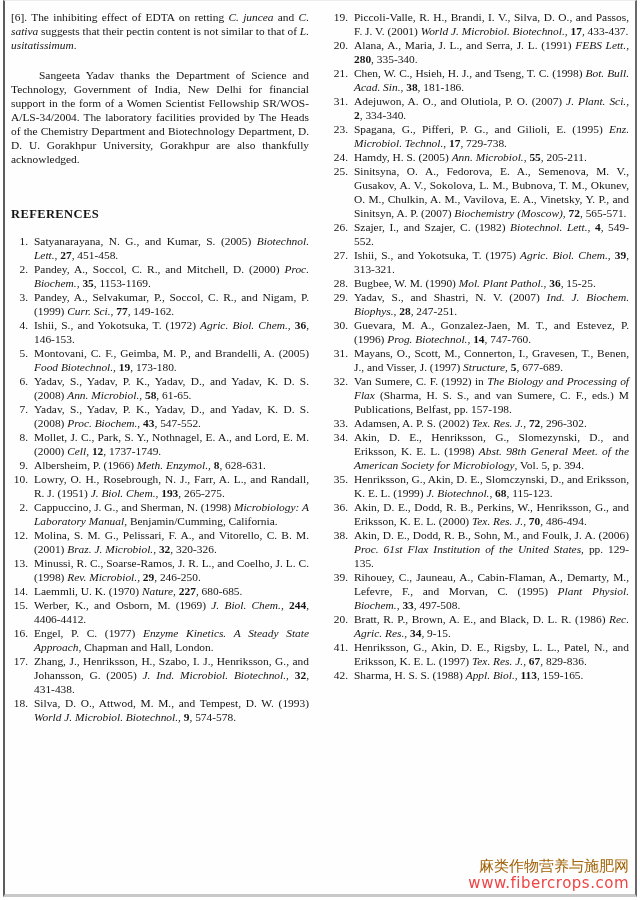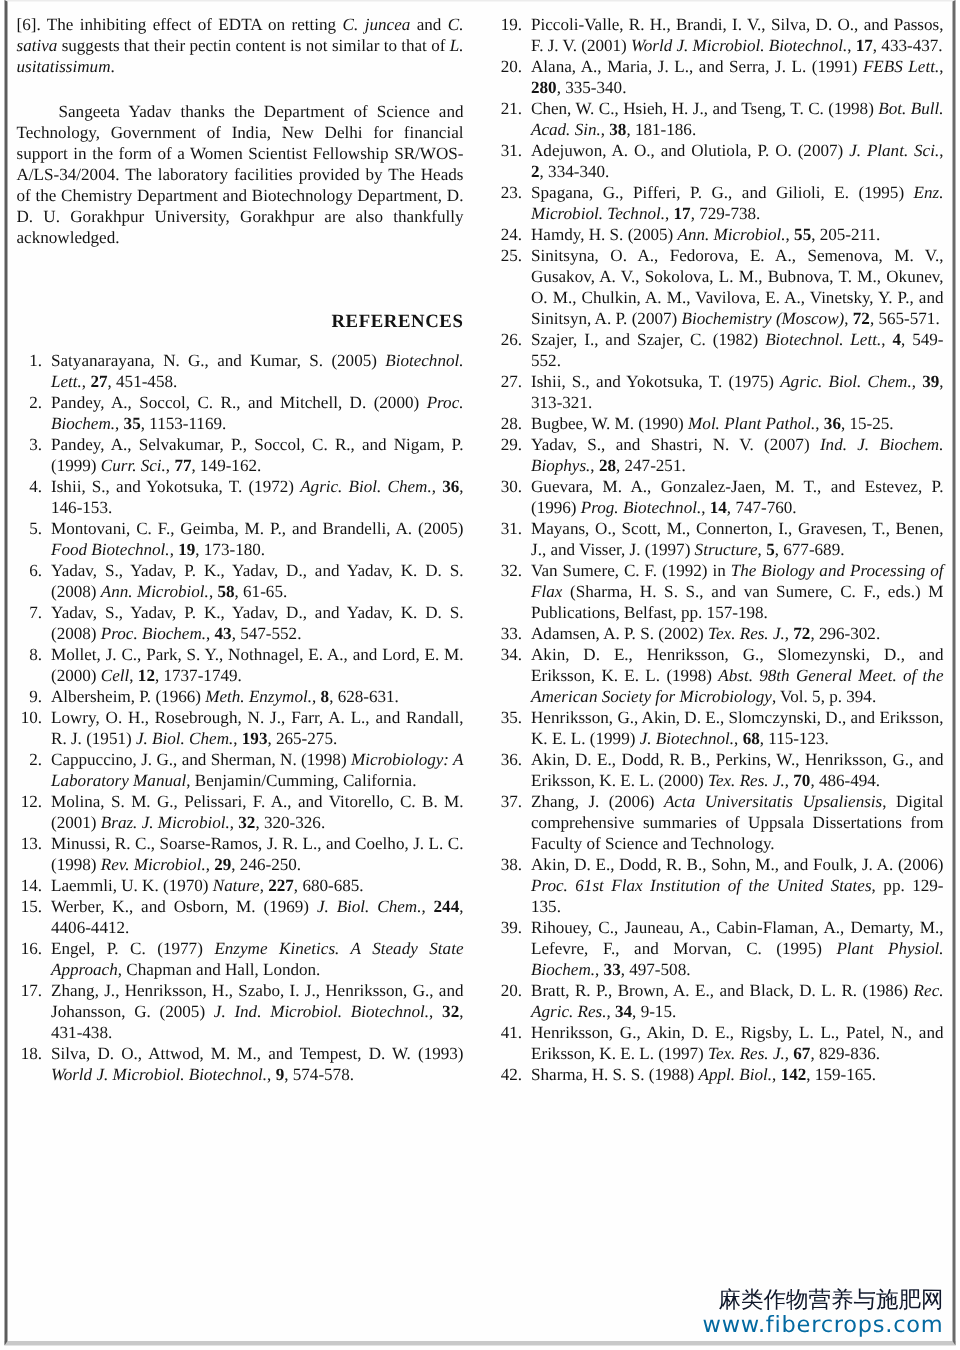--- a/index.html
+++ b/index.html
@@ -9,29 +9,29 @@
         box-sizing:border-box;background:#fefefe;
         border-left:2px solid #5c5c5c;border-right:2px solid #696969;
         border-bottom:3px solid #c9c9c9;border-top:1px solid #ececec;
         padding:9px 6px 0 6px;}
   .cols{display:flex;gap:22px;}
   .col{width:298px;font-size:11.4px;line-height:14px;text-align:justify;}
   .para{margin:0;}
   .para-intro{margin-bottom:16px;}
   .para-ack{text-indent:28px;}
   .refs-heading{font-size:12.5px;font-weight:bold;letter-spacing:0.4px;
-                text-align:right;margin:41px 0 13px 0;text-indent:0;}
+                text-align:left;margin:41px 0 13px 0;text-indent:0;}
   .ref-list{margin:0;}
   .ref-item{display:flex;}
   .ref-num{flex:none;width:17px;text-align:right;margin-right:6px;}
   .ref-text{flex:1;text-align:justify;}
   .watermark{position:absolute;right:11px;bottom:8px;text-align:right;
              font-family:"DejaVu Sans",sans-serif;line-height:1.15;}
-  .watermark .wm1{font-size:15px;color:#0f172a;}
-  .watermark .wm2{font-size:15px;color:#0369a1;letter-spacing:0.5px;}
+  .watermark .wm1{font-size:15px;color:#a16207;}
+  .watermark .wm2{font-size:15px;color:#ef4444;letter-spacing:0.5px;}
   i{font-style:italic;}
   b{font-weight:bold;}
 </style>
 </head>
 <body>
 
 <div class="page">
   <div class="cols">
     <div class="col">
       <p class="para para-intro">[6]. The inhibiting effect of EDTA on retting <i>C. juncea</i> and <i>C. sativa</i> suggests that their pectin content is not similar to that of <i>L. usitatissimum</i>.</p>
@@ -180,42 +180,38 @@
           </div>
           <div class="ref-item">
             <div class="ref-num">35.</div>
             <div class="ref-text">Henriksson, G., Akin, D. E., Slomczynski, D., and Eriksson, K. E. L. (1999) <i>J. Biotechnol.</i>, <b>68</b>, 115-123.</div>
           </div>
           <div class="ref-item">
             <div class="ref-num">36.</div>
             <div class="ref-text">Akin, D. E., Dodd, R. B., Perkins, W., Henriksson, G., and Eriksson, K. E. L. (2000) <i>Tex. Res. J.</i>, <b>70</b>, 486-494.</div>
           </div>
           <div class="ref-item">
-            <div class="ref-num">37.</div>
-            <div class="ref-text">Zhang, J. (2006) <i>Acta Universitatis Upsaliensis</i>, Digital comprehensive summaries of Uppsala Dissertations from Faculty of Science and Technology.</div>
-          </div>
-          <div class="ref-item">
             <div class="ref-num">38.</div>
             <div class="ref-text">Akin, D. E., Dodd, R. B., Sohn, M., and Foulk, J. A. (2006) <i>Proc. 61st Flax Institution of the United States</i>, pp. 129-135.</div>
           </div>
           <div class="ref-item">
             <div class="ref-num">39.</div>
             <div class="ref-text">Rihouey, C., Jauneau, A., Cabin-Flaman, A., Demarty, M., Lefevre, F., and Morvan, C. (1995) <i>Plant Physiol. Biochem.</i>, <b>33</b>, 497-508.</div>
           </div>
           <div class="ref-item">
             <div class="ref-num">20.</div>
             <div class="ref-text">Bratt, R. P., Brown, A. E., and Black, D. L. R. (1986) <i>Rec. Agric. Res.</i>, <b>34</b>, 9-15.</div>
           </div>
           <div class="ref-item">
             <div class="ref-num">41.</div>
             <div class="ref-text">Henriksson, G., Akin, D. E., Rigsby, L. L., Patel, N., and Eriksson, K. E. L. (1997) <i>Tex. Res. J.</i>, <b>67</b>, 829-836.</div>
           </div>
           <div class="ref-item">
             <div class="ref-num">42.</div>
-            <div class="ref-text">Sharma, H. S. S. (1988) <i>Appl. Biol.</i>, <b>142</b>, 159-165.</div>
+            <div class="ref-text">Sharma, H. S. S. (1988) <i>Appl. Biol.</i>, <b>113</b>, 159-165.</div>
           </div>
         </div>
     </div>
   </div>
 </div>
 
 <div class="watermark">
   <div class="wm1">麻类作物营养与施肥网</div>
   <div class="wm2">www.fibercrops.com</div>
 </div>

